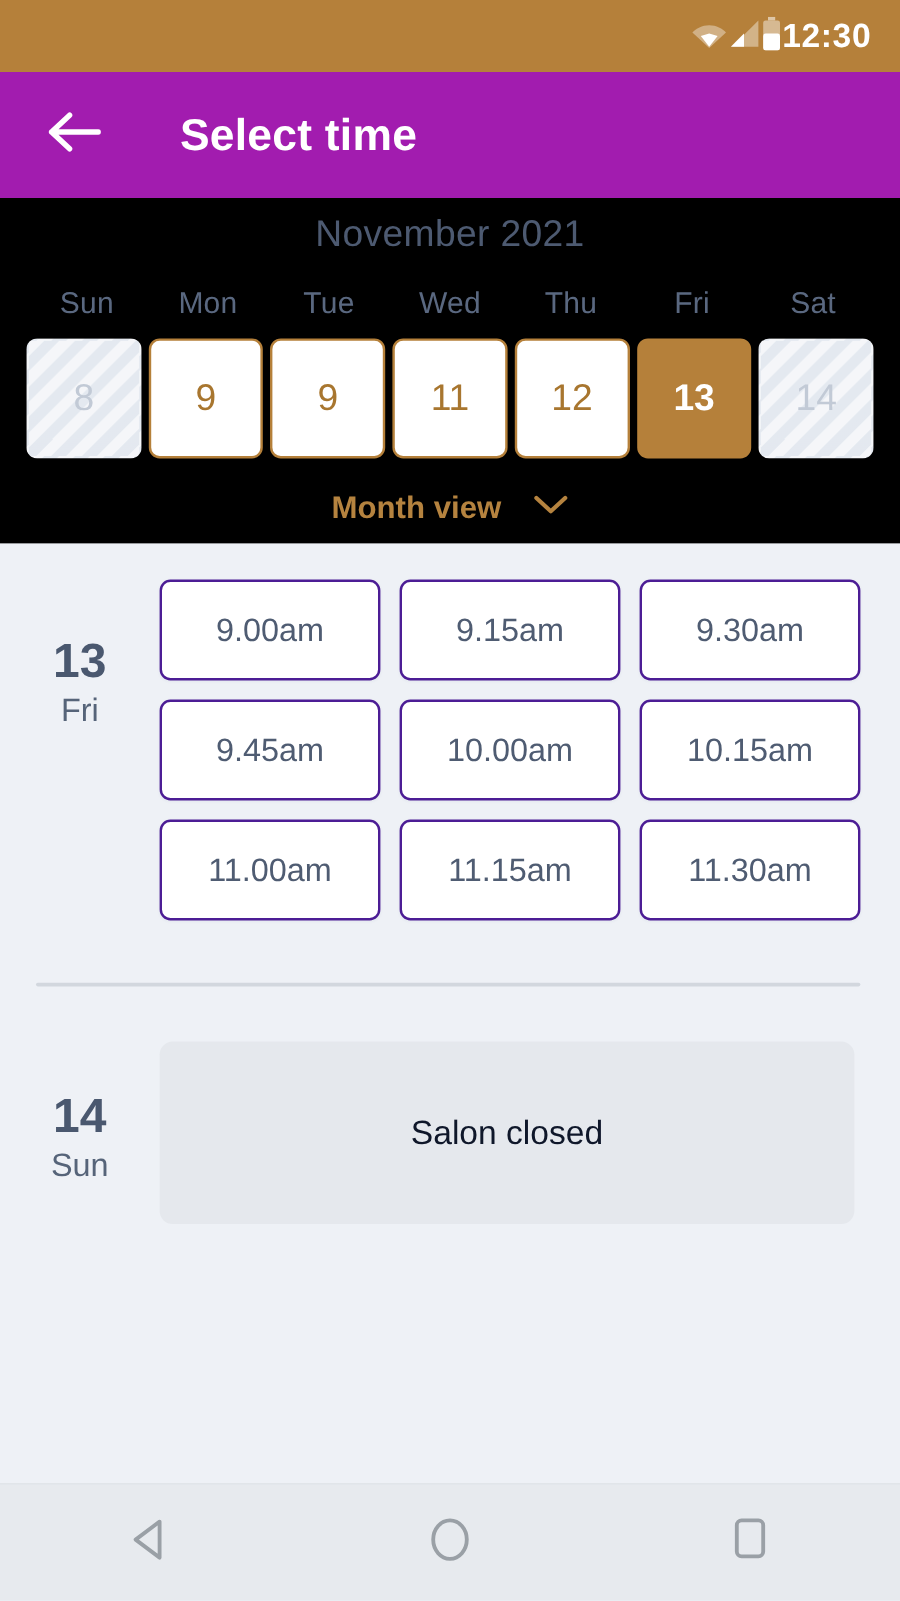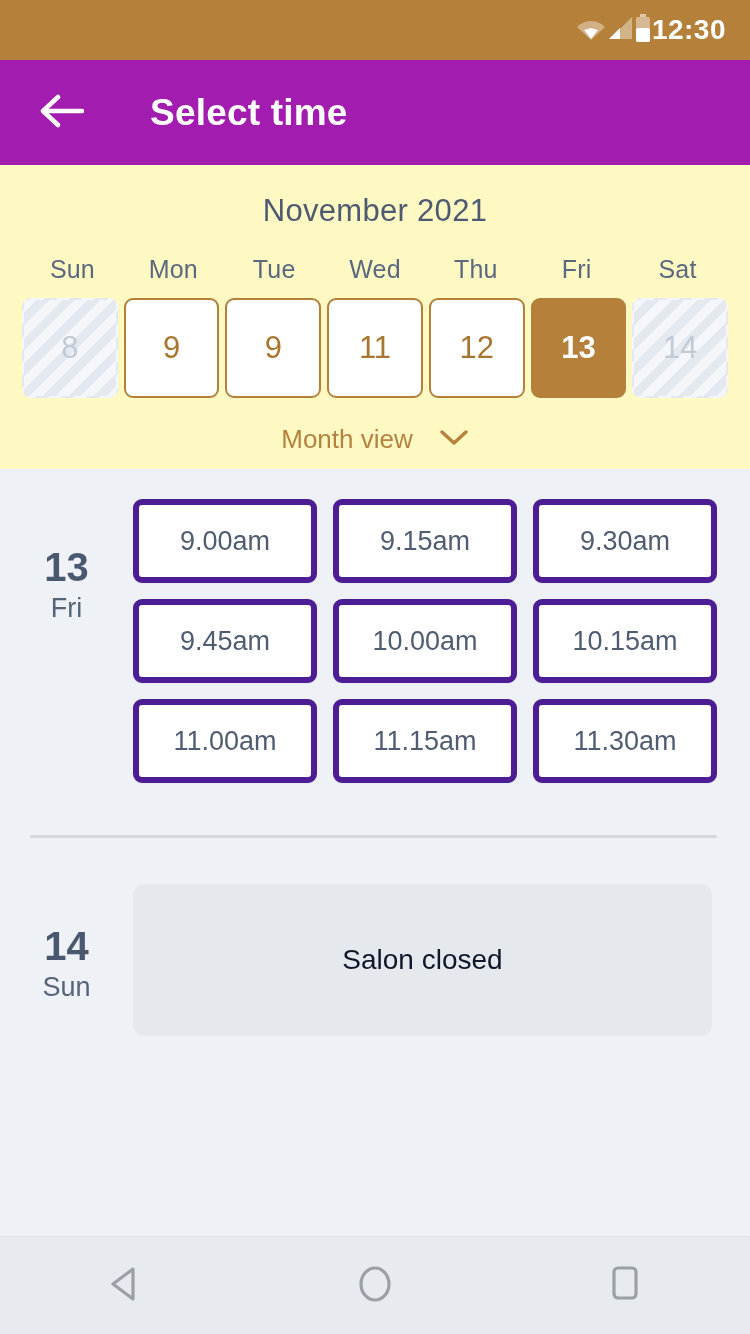--- a/index.html
+++ b/index.html
@@ -33,22 +33,22 @@
     display:flex; align-items:center; justify-content:center;
     cursor:pointer; flex:none;
   }
   .appbar-title{
     color:#ffffff; font-size:37px; font-weight:bold;
     margin-left:60px; letter-spacing:0.2px;
   }
 
   
   .calendar{
-    background:#fef9c3;
-    padding-top:28px; padding-bottom:14px;
+    background:#000000;
+    padding-top:12px; padding-bottom:14px;
   }
   .month-title{
     text-align:center; color:#4d5a71;
     font-size:31px; letter-spacing:0.3px;
     margin-bottom:26px;
   }
   .weekdays{
     display:grid; grid-template-columns:repeat(7,1fr);
     padding:0 22px; margin-bottom:14px;
   }
@@ -78,21 +78,21 @@
     background:
       repeating-linear-gradient(135deg,
         rgba(255,255,255,0.55) 0px,
         rgba(255,255,255,0.55) 9px,
         rgba(224,230,238,0.55) 9px,
         rgba(224,230,238,0.55) 18px),
       #e8ecf2;
   }
   .monthview-row{
     display:flex; align-items:center; justify-content:center;
-    gap:26px; margin-top:26px; cursor:pointer;
+    gap:26px; margin-top:26px; cursor:pointer;font-weight:bold;
   }
   .monthview-label{ color:#b5833f; font-size:26px; }
 
   
   .content{ background:#eef1f6; }
   .day-block{
     display:flex; padding:30px 0 0 0;
   }
   .day-label{
     width:133px; flex:none;
@@ -104,21 +104,21 @@
   }
   .day-label .dname{
     color:#566479; font-size:27px; margin-top:4px;
   }
   .slots{
     flex:1; display:grid;
     grid-template-columns:repeat(3,1fr);
     gap:16px 16px; padding-right:33px;
   }
   .slot{
-    background:#ffffff; border:6px solid #4c1d95;
+    background:#ffffff; border:2px solid #4c1d95;
     border-radius:9px; height:84px;
     display:flex; align-items:center; justify-content:center;
     font-size:27px; color:#4f5c72; cursor:pointer;
     box-shadow:0 1px 2px rgba(75,95,130,0.05);
   }
   .divider{
     height:3px; background:#d2d7de;
     margin:52px 33px 0 30px; border-radius:2px;
   }
   .closed-block{

